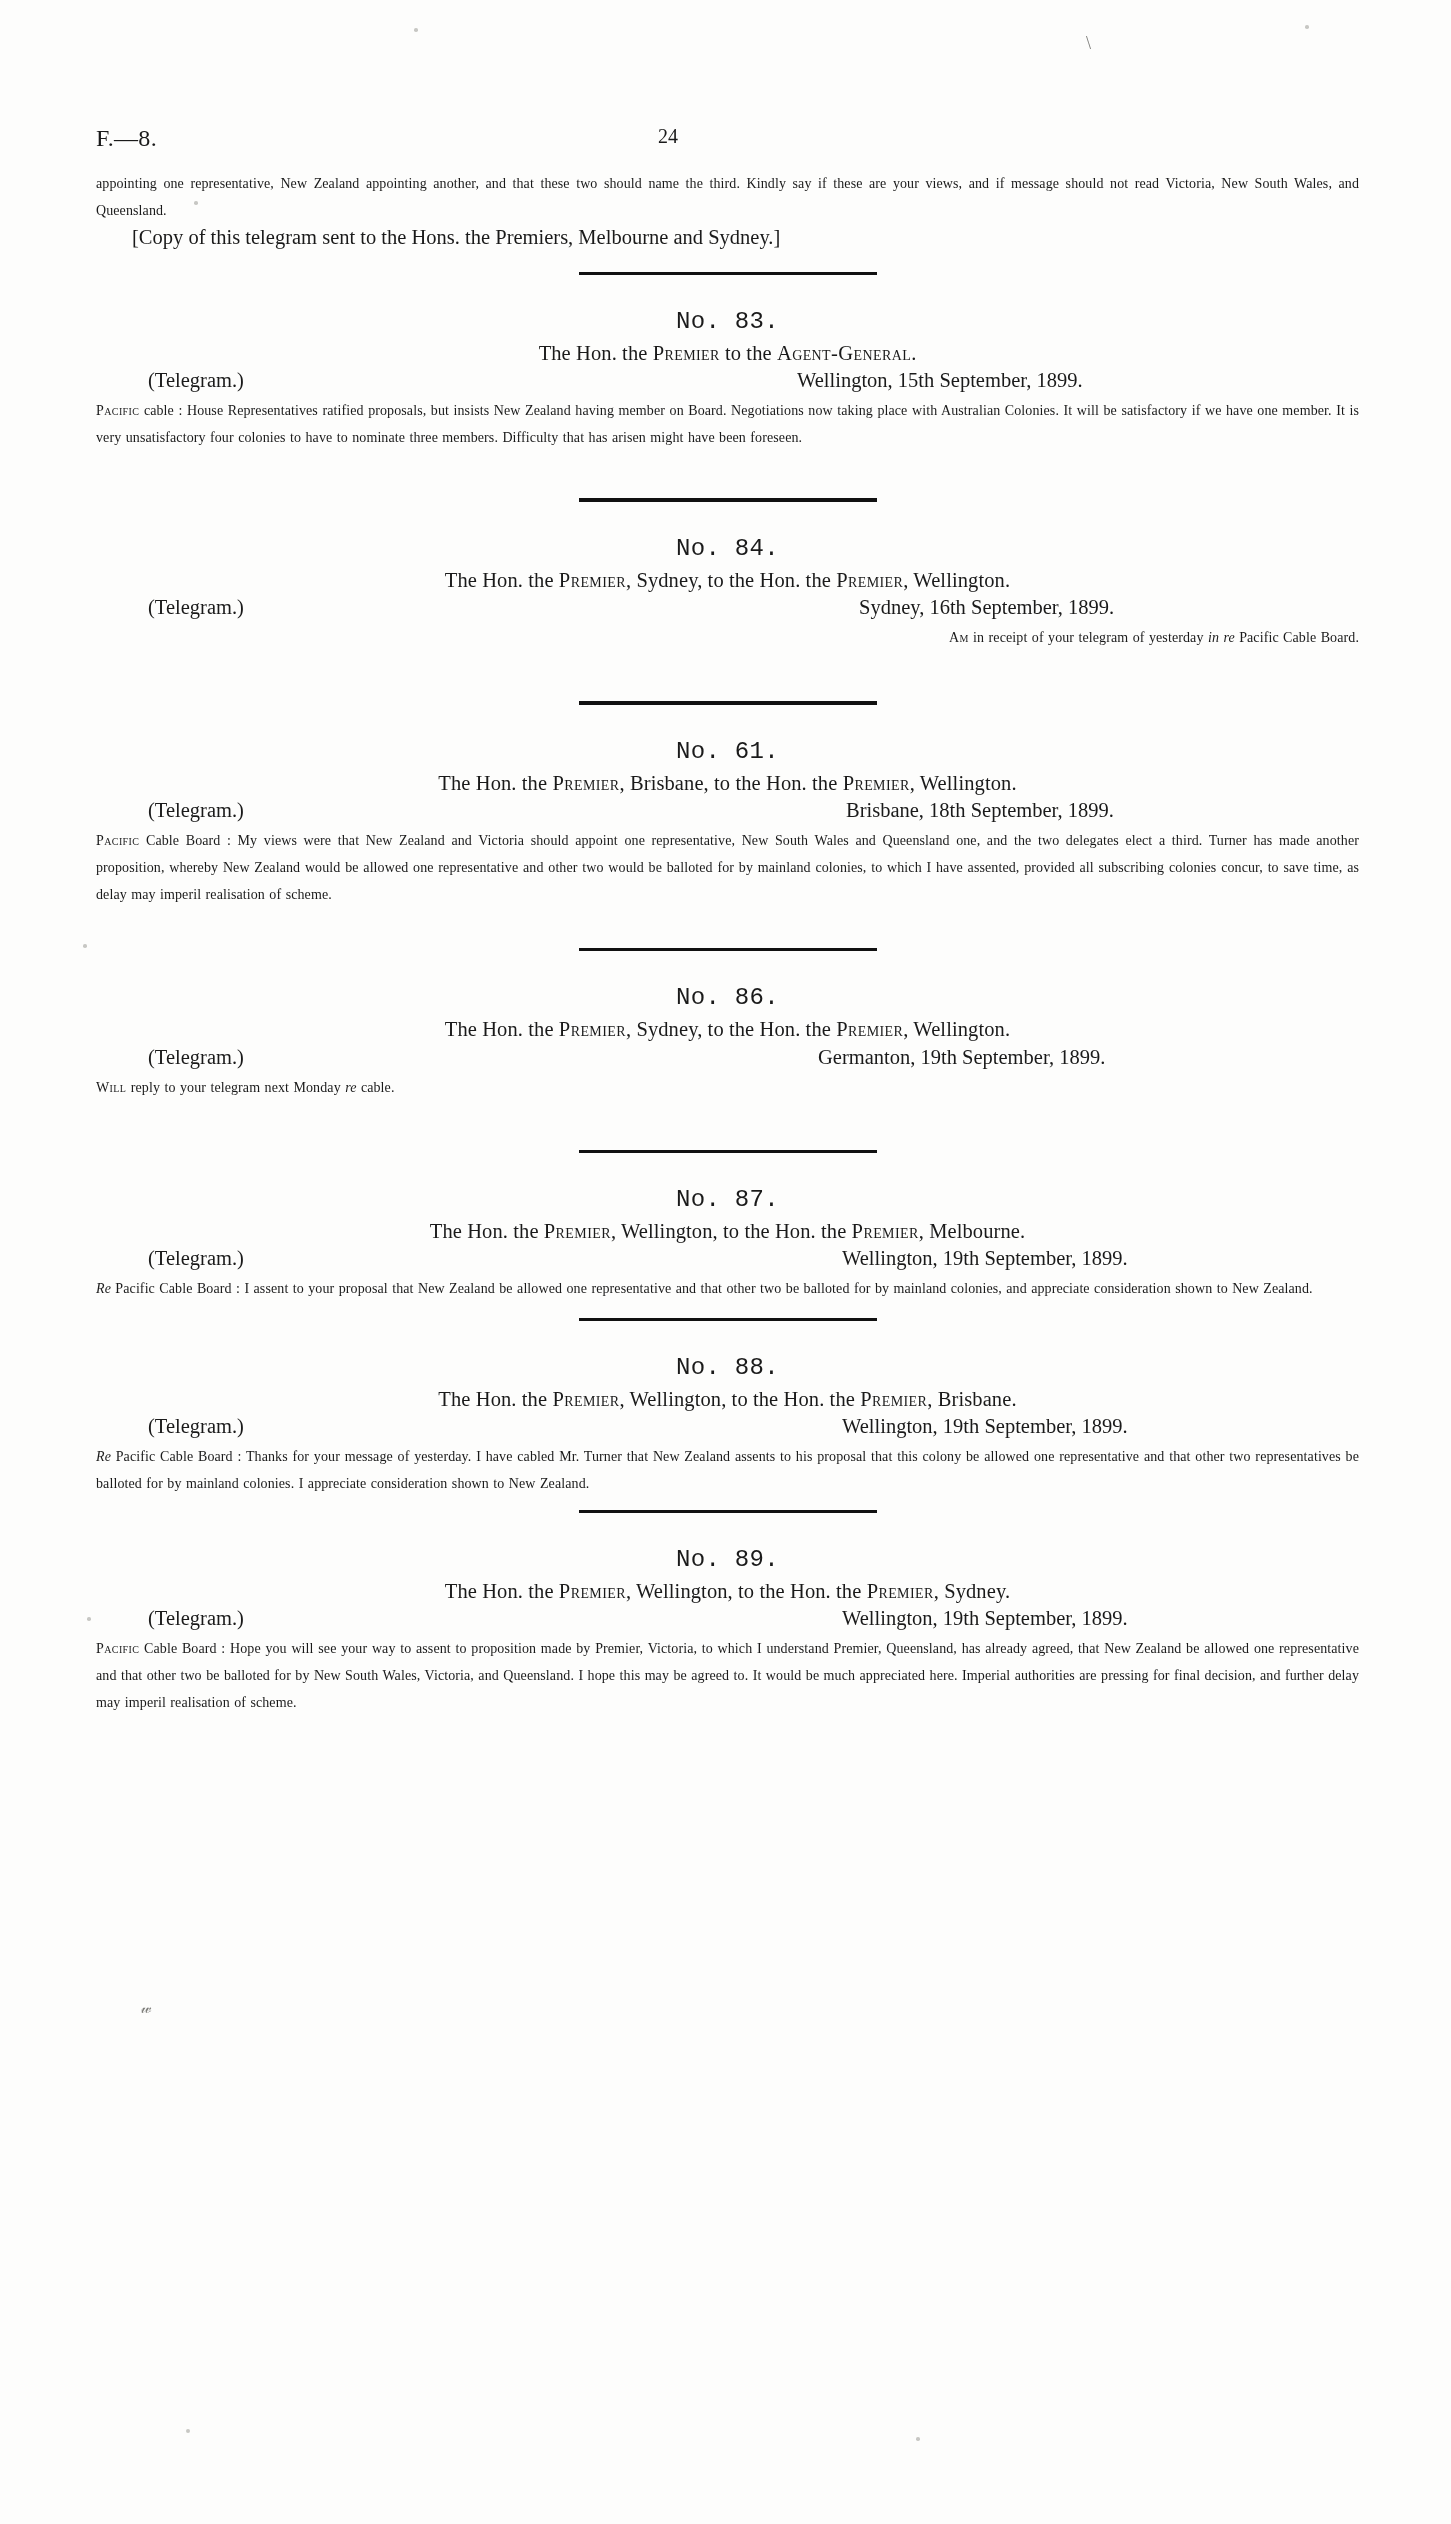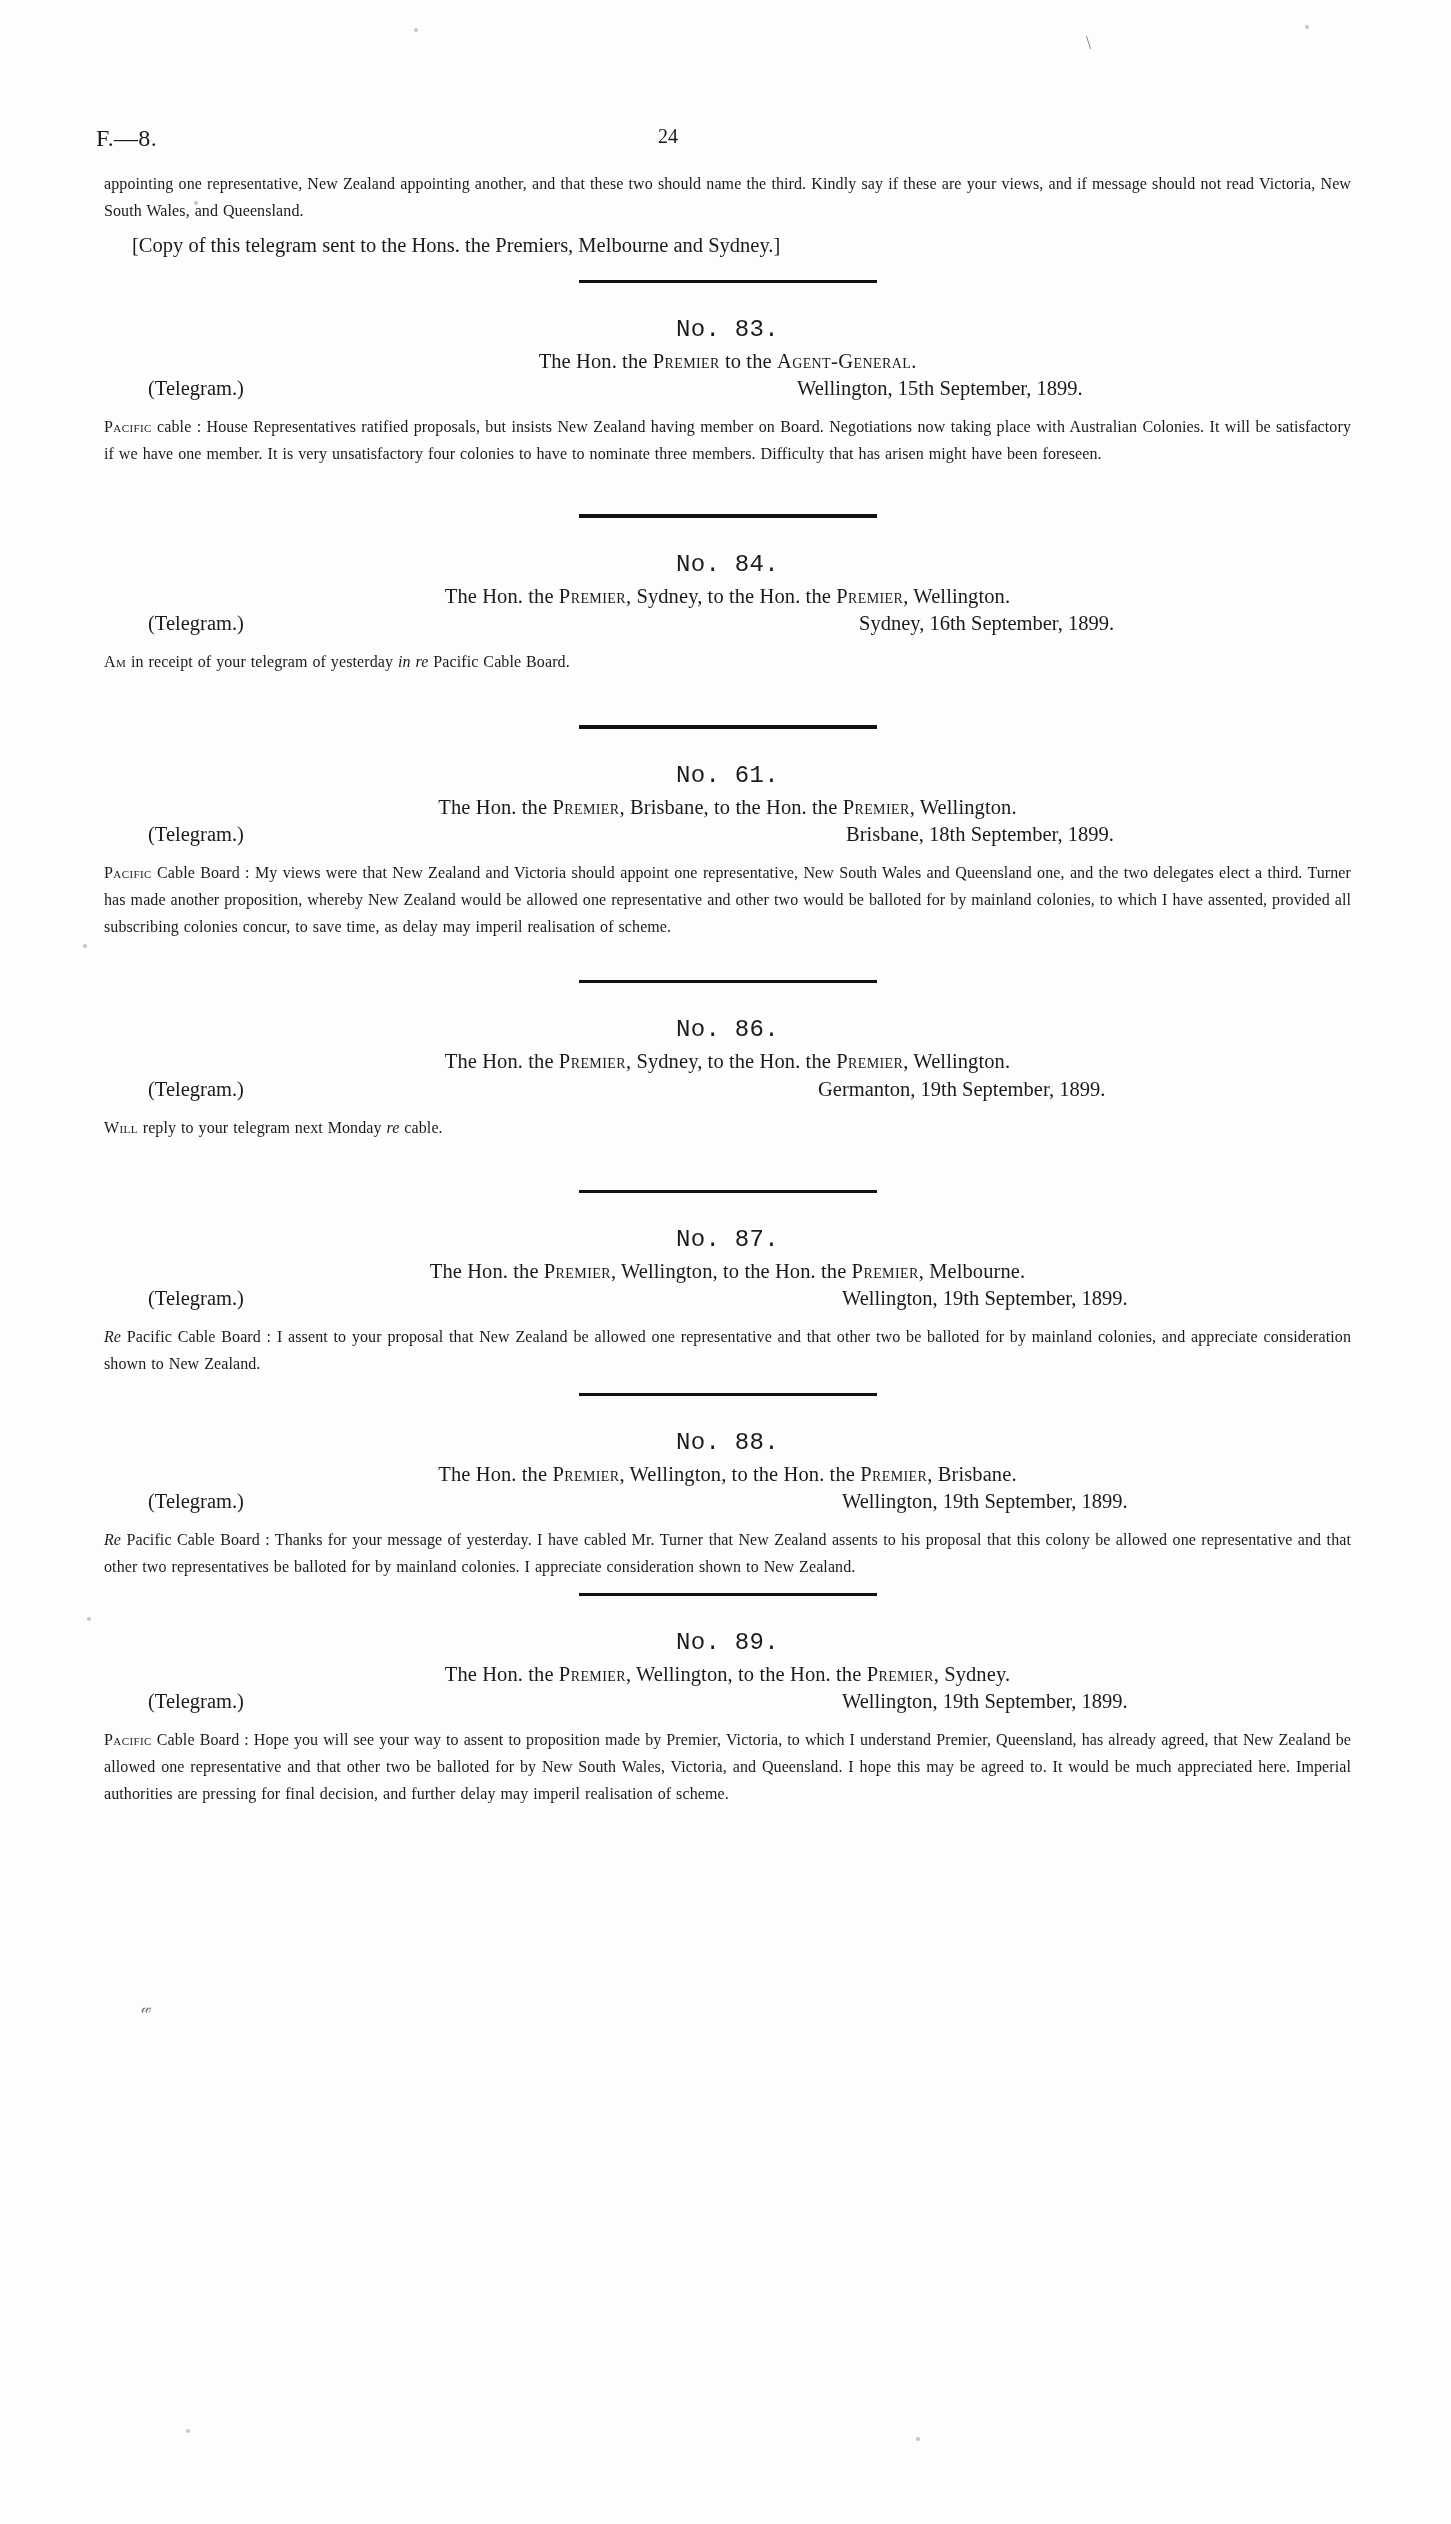--- a/index.html
+++ b/index.html
@@ -44,24 +44,24 @@
     letter-spacing: 0.3px;
   }
   .pagehead .folio {
     position: absolute;
     left: 562px;
     top: 7px;
     font-size: 20px;
   }
   
   .para {
-    font-size: 16px;
+    font-size: 14px;
     line-height: 27px;
     text-align: justify;
-    margin: 8px;
+    margin: 0;
     letter-spacing: 0.1px;
     word-spacing: 0.8px;
   }
   .para.lead {
     margin-top: 2.8px;
   }
   .bracketnote {
     font-size: 20.5px;
     line-height: 27px;
     text-indent: 36px;
@@ -170,21 +170,21 @@
 
       <div class="item">
         <div class="item-no">No. 84.</div>
         <div class="item-title">
           <span>The Hon. the </span><span class="sc">Premier</span><span>, Sydney, to the Hon. the </span><span class="sc">Premier</span><span>, Wellington.</span>
         </div>
         <div class="meta">
           <span class="telegram">(Telegram.)</span>
           <span class="place" style="left:763px;">Sydney, 16th September, 1899.</span>
         </div>
-        <p class="para" style="text-align:left;"><span class="sc">Am</span><span> in receipt of your telegram of yesterday <span class="it">in re</span> Pacific Cable Board.</span></p>
+        <p class="para" style="text-align:right;"><span class="sc">Am</span><span> in receipt of your telegram of yesterday <span class="it">in re</span> Pacific Cable Board.</span></p>
       </div>
 
       <div class="rule" style="margin-top:50px;"></div>
 
       <div class="item">
         <div class="item-no">No. 61.</div>
         <div class="item-title">
           <span>The Hon. the </span><span class="sc">Premier</span><span>, Brisbane, to the Hon. the </span><span class="sc">Premier</span><span>, Wellington.</span>
         </div>
         <div class="meta">

